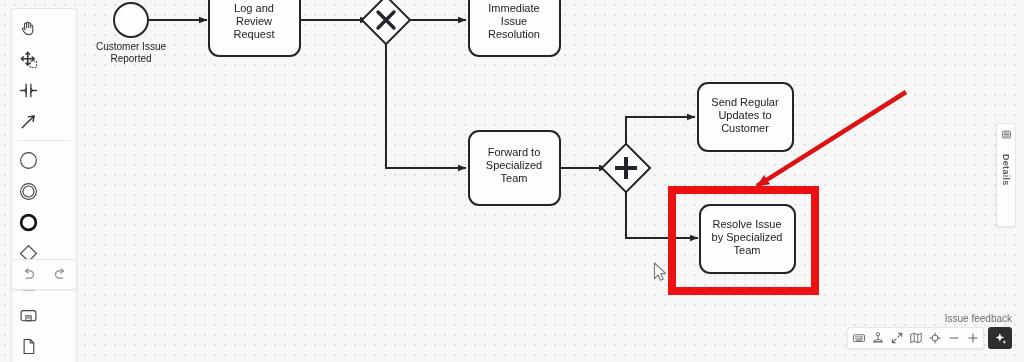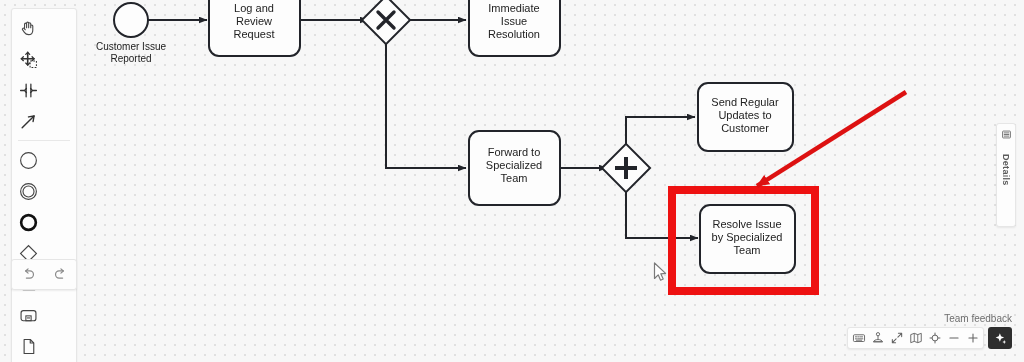--- a/index.html
+++ b/index.html
@@ -305,21 +305,21 @@
   </div>
 
   <div class="details-rail">
     <svg width="11" height="11" viewBox="0 0 24 24">
       <rect x="3.5" y="4.5" width="17" height="15" rx="1.5" fill="none" stroke="#6b6b6b" stroke-width="2"></rect>
       <path d="M7 8.5h10M7 12h10M7 15.5h10" stroke="#6b6b6b" stroke-width="2" stroke-linecap="round"></path>
     </svg>
     <div class="details-label">Details</div>
   </div>
 
-  <div class="feedback">Team feedback</div>
+  <div class="feedback">Issue feedback</div>
 
   <div class="bottom-bar">
     <div class="zoom-group">
 
       <div class="zbtn">
         <svg width="14" height="14" viewBox="0 0 24 24">
           <rect x="2.5" y="6.5" width="19" height="11.5" rx="1.6" fill="none" stroke="#636363" stroke-width="1.6"></rect>
           <path d="M5.8 10h2.4M10 10h2.4M14.2 10h4M5.8 13.4h2M9.6 13.4h9M7.5 15.8h9" stroke="#636363" stroke-width="1.5" stroke-linecap="round"></path>
         </svg>
       </div>

